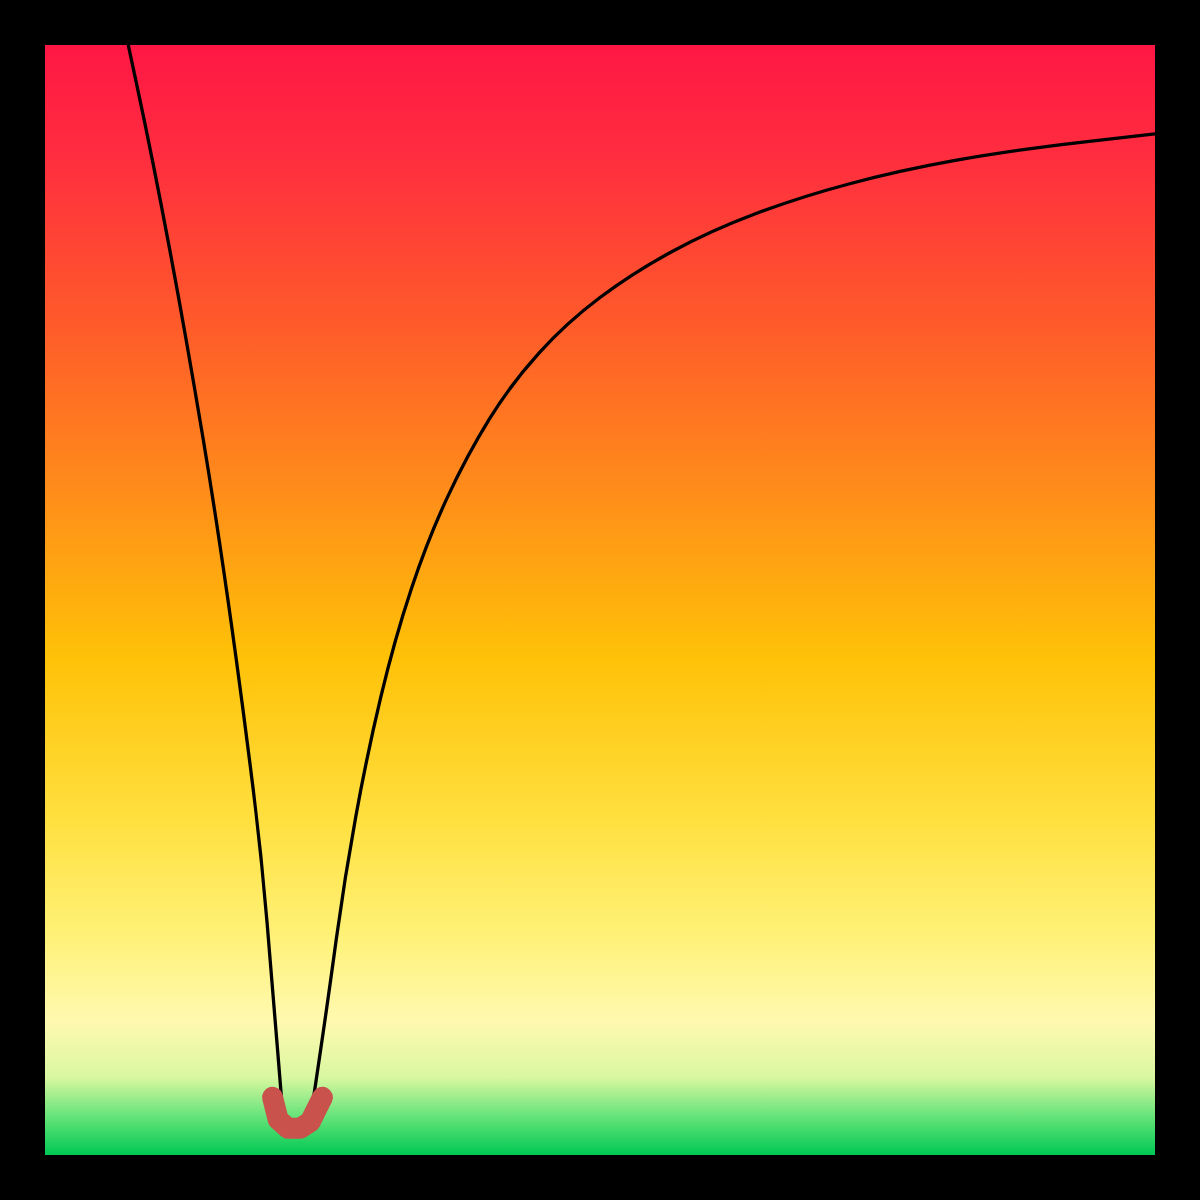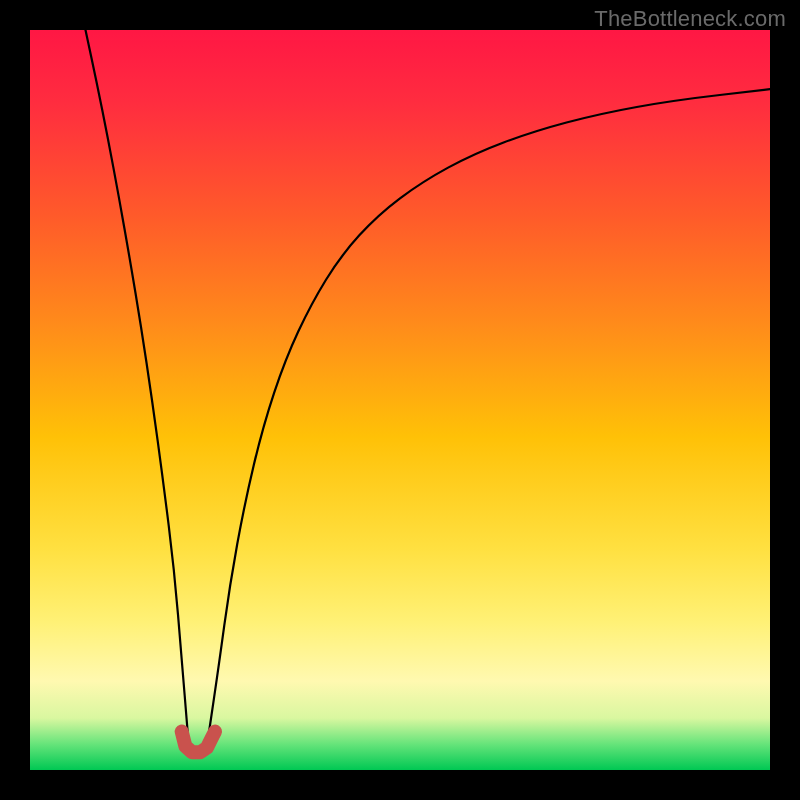--- a/index.html
+++ b/index.html
@@ -34,21 +34,20 @@
     letter-spacing: 0.2px;
     user-select: none;
     pointer-events: none;
   }
   svg { display: block; }
 </style>
 </head>
 <body>
 
 <div class="frame">
-  <div class="watermark">TheBottleneck.com</div>
   <div class="plot">
     <svg id="chart-svg" width="740" height="740" viewBox="0 0 740 740">
         <defs>
           <linearGradient id="bg-grad" x1="0" y1="0" x2="0" y2="1">
             <stop offset="0%" stop-color="#ff1744"></stop>
             <stop offset="10%" stop-color="#ff2d3f"></stop>
             <stop offset="25%" stop-color="#ff5a2a"></stop>
             <stop offset="40%" stop-color="#ff8c1a"></stop>
             <stop offset="55.00000000000001%" stop-color="#ffc107"></stop>
             <stop offset="70%" stop-color="#ffe040"></stop>

